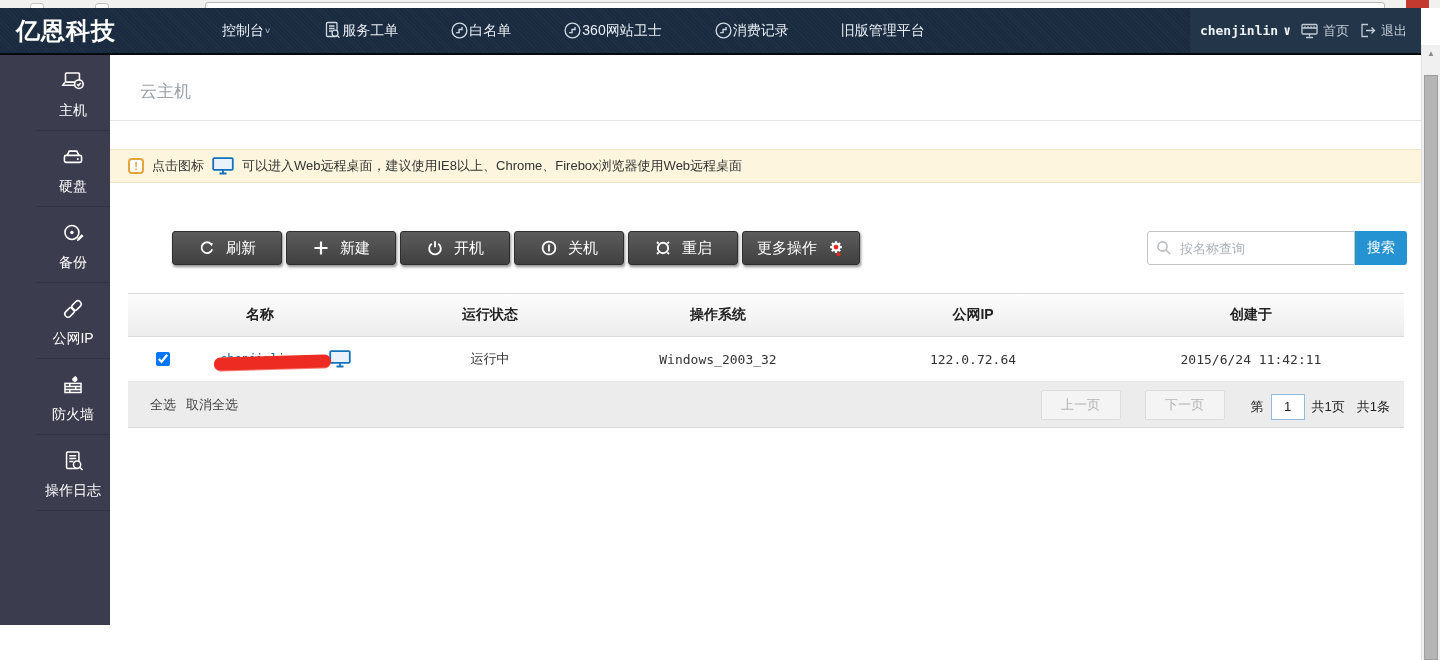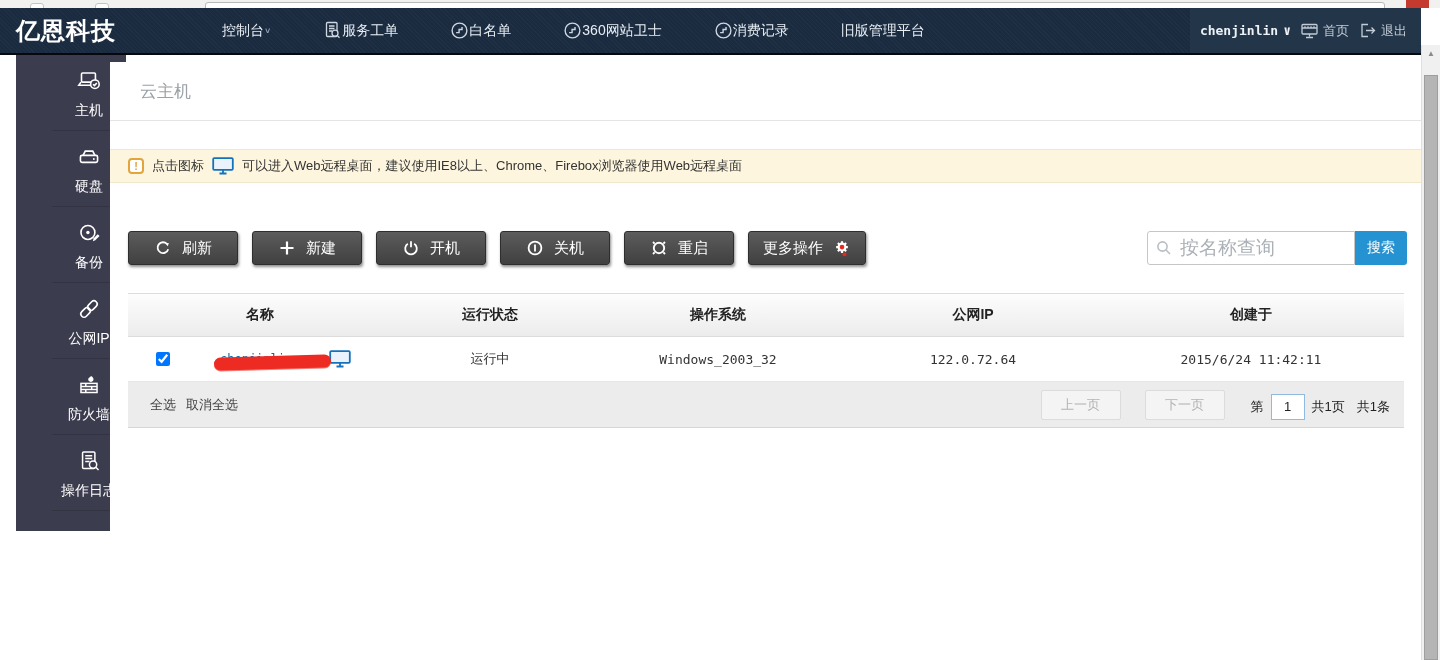--- a/index.html
+++ b/index.html
@@ -33,51 +33,51 @@
     padding:0 26px; height:100%; cursor:pointer; }
   .nav-item .chev { color:#8fa3b8; font-size:10px; transform:scaleY(0.8); }
   .nav-icon { display:inline-flex; width:19px; height:19px; }
   .user-area { position:absolute; right:0; top:0; height:100%; width:231px;
     background:#223549; display:flex; align-items:center; justify-content:flex-end;
     gap:9px; padding-right:14px; color:#c3ccd6; font-size:13px; }
   .user-name { font-weight:bold; color:#eef2f6; cursor:pointer; display:flex; gap:5px; align-items:center; }
   .user-link { cursor:pointer; display:flex; align-items:center; gap:4px; }
 
   
-  .sidebar { position:absolute; left:16px; top:55px; width:110px; height:476px; background:#3c3c4f;padding-left:36px; }
+  .sidebar { position:absolute; left:0; top:55px; width:110px; height:570px; background:#3c3c4f;padding-left:36px; }
   .side-item { height:76px; border-bottom:1px solid #333344; display:flex; flex-direction:column;
     align-items:center; justify-content:center; gap:6px; cursor:pointer; }
   .side-item span.lbl { color:#fff; font-size:14px; }
   .side-ico { width:30px; height:30px; display:flex; align-items:center; justify-content:center; }
 
   
   .main { position:absolute; left:110px; top:62px; width:1311px; height:605px; background:#fff; }
   .title-bar { height:59px; display:flex; align-items:center; padding-left:30px;
     color:#9aa0a5; font-size:17px; border-bottom:1px solid #e4e4e4; }
   .notice { margin-top:28px; height:34px; background:#fdf5dd;
     border-top:1px solid #f1e7cb; border-bottom:1px solid #f1e7cb;
     display:flex; align-items:center; gap:8px; padding-left:18px; font-size:13px; color:#333; }
   .warn-badge { width:16px; height:16px; border:2px solid #e3a43c; border-radius:4px;
     color:#e3a43c; font-weight:bold; font-size:11px; display:flex; align-items:center;
     justify-content:center; background:#fff; }
   .mini-monitor { display:inline-flex; width:22px; height:18px; }
 
   
   .toolbar-row { margin:48px 14px 0 18px; display:flex; align-items:flex-start; }
-  .btn-group { display:flex; gap:14px; }
+  .btn-group { display:flex; gap:4px;margin-left:44px; }
   .tbtn { height:34px; min-width:110px; padding:0 18px; display:flex; align-items:center;
     justify-content:center; gap:10px; color:#fff; font-size:15px; cursor:pointer;
     background:linear-gradient(#5c5c5c,#404040); border:1px solid #2e2e2e; border-radius:3px;
     box-shadow:1px 2px 3px rgba(0,0,0,0.45); }
   .tbtn.more { min-width:118px; justify-content:space-between; padding:0 14px; }
   .tico { width:18px; height:18px; display:inline-flex; position:relative; overflow:visible; }
   .search-box { margin-left:auto; display:flex; align-items:center; }
   .search-wrap { display:flex; align-items:center; height:34px; width:208px;
     border:1px solid #c6c6c6; border-radius:3px 0 0 3px; background:#fff; padding-left:8px; gap:6px; }
-  .search-wrap input { border:none; outline:none; font-size:19px; width:150px; color:#333;
+  .search-wrap input { border:none; outline:none; font-size:13px; width:150px; color:#333;
     font-family:inherit; background:transparent; }
   .search-wrap input::placeholder { color:#aab0b6; }
   .search-btn { height:34px; width:52px; background:#2593d2; color:#fff; font-size:14px;
     border:none; border-radius:0 3px 3px 0; cursor:pointer; display:flex; align-items:center;
     justify-content:center; font-family:inherit; }
 
   
   .vtable { margin:28px 17px 0 18px; width:1276px; }
   .thead, .trow { display:grid; grid-template-columns:264px 196px 260px 250px 306px; }
   .thead { height:44px; background:linear-gradient(#fdfdfd,#ececec);

